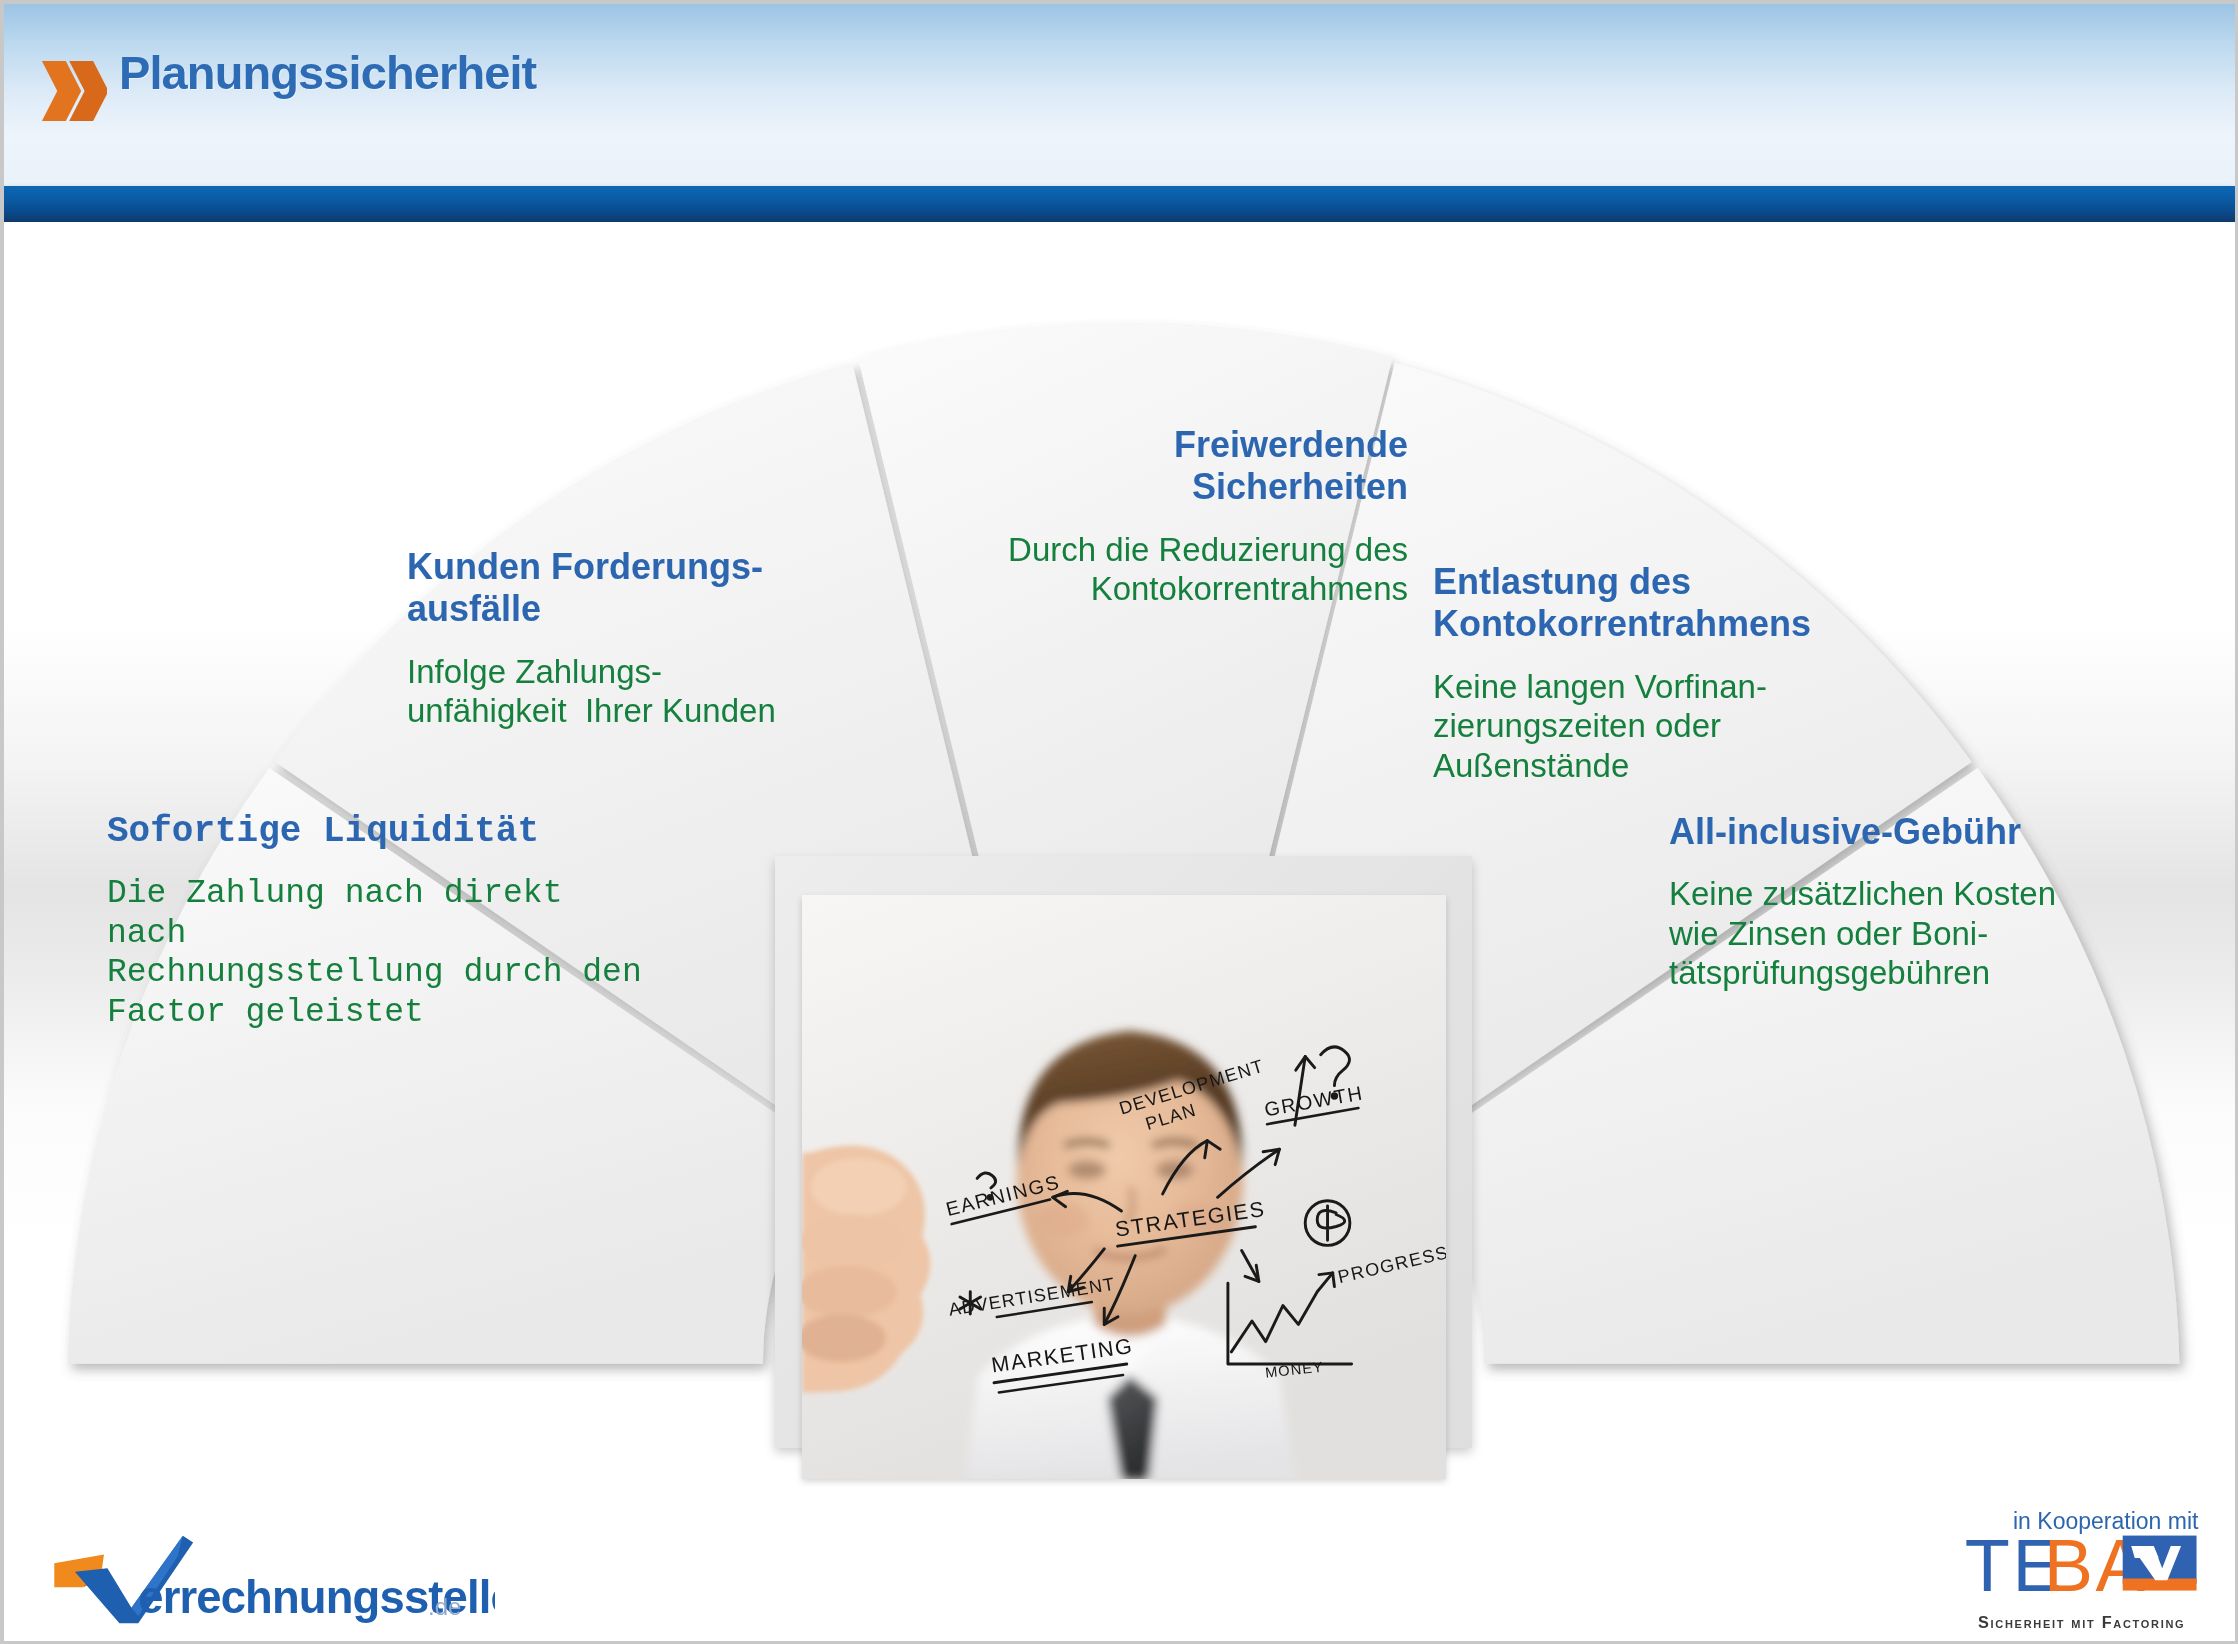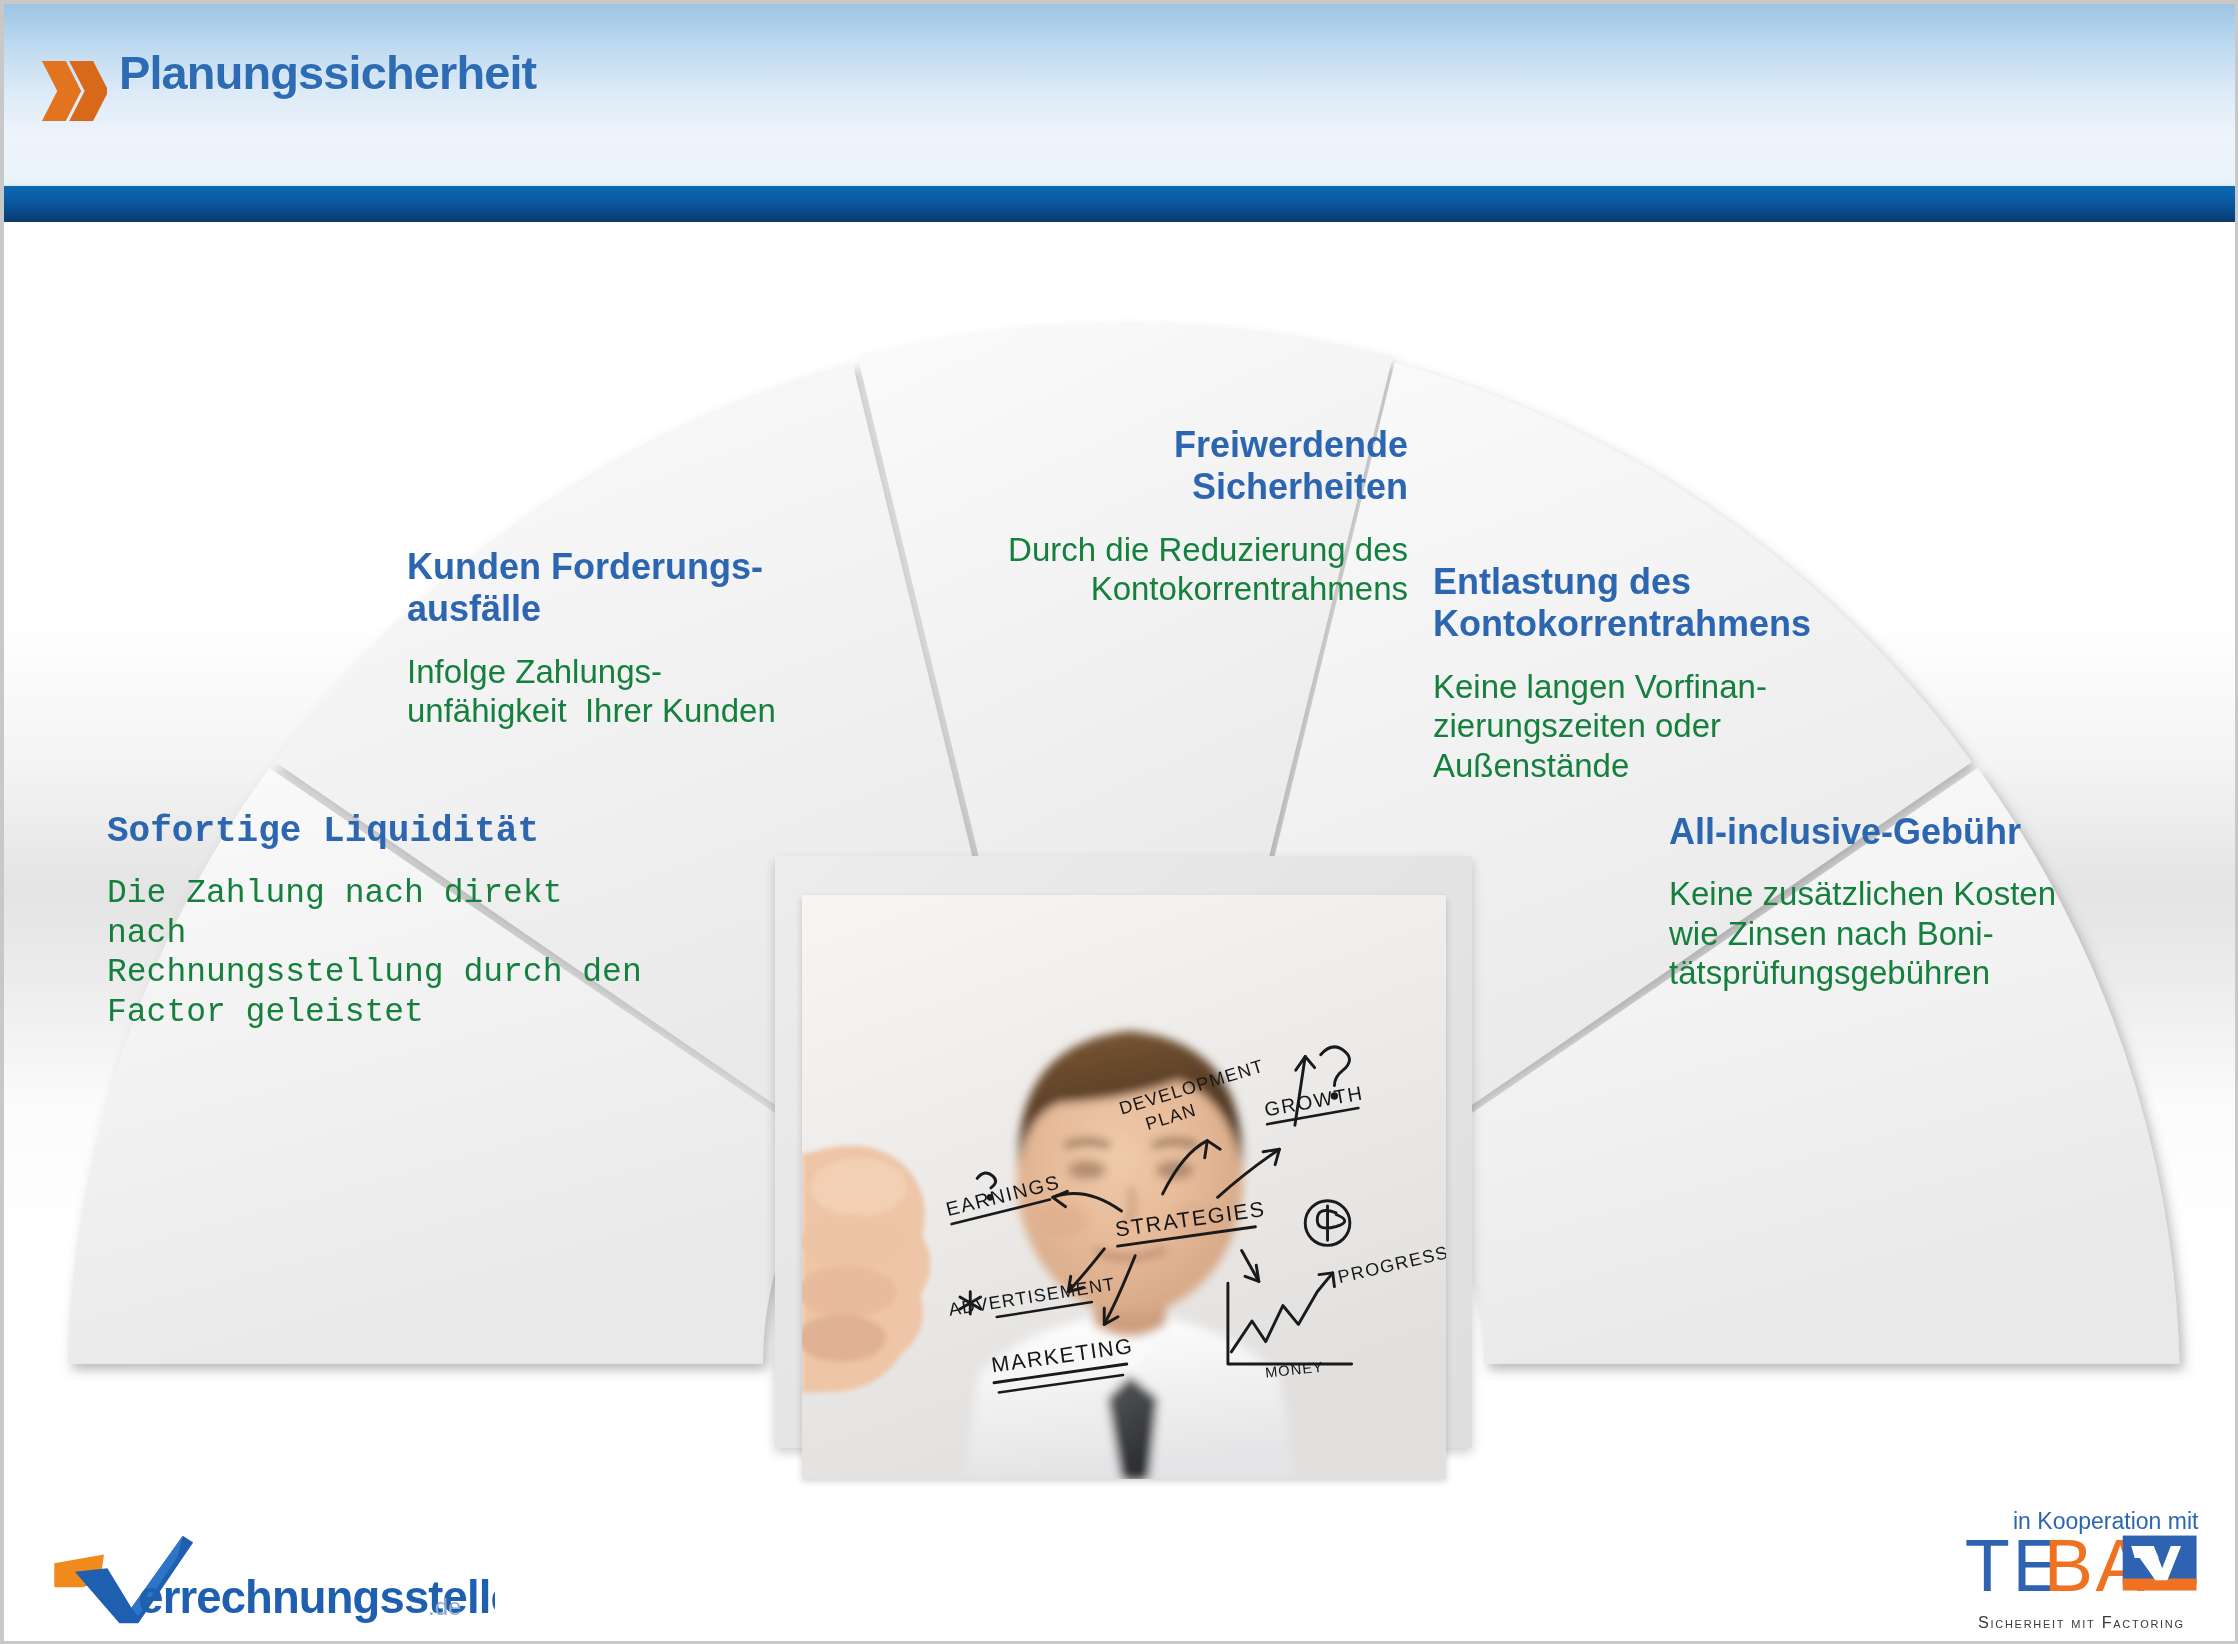--- a/index.html
+++ b/index.html
@@ -77,21 +77,21 @@
   
   #logo-left{ position:absolute; left:45px; top:1530px; width:446px; height:96px; }
   #logo-right{ position:absolute; left:1959px; top:1504px; width:249px; height:129px; }
   #koop{
     position:absolute; left:2009px; top:1504px;
     font-size:23px; color:#2c66b0; white-space:nowrap;
   }
   #teba-sub{
     position:absolute; left:1974px; top:1609px;
     font-size:16.3px; letter-spacing:1.7px; color:#3a3a3a;
-    font-variant:small-caps; white-space:nowrap;
+    font-variant:small-caps; white-space:nowrap;font-weight:bold;
   }
 </style>
 </head>
 <body>
 
 <div id="slide">
 
   <div id="header"></div>
 
   <div id="chev">
@@ -175,21 +175,21 @@
         <div>Keine langen Vorfinan-</div>
         <div>zierungszeiten oder</div>
         <div>Außenstände</div>
       </div>
     </div>
 
     <div class="petal-txt" style="left:1665px; top:589px; width:515px;">
       <div class="p-head">All-inclusive-Gebühr</div>
       <div class="p-body">
         <div>Keine zusätzlichen Kosten</div>
-        <div>wie Zinsen nach Boni-</div>
+        <div>wie Zinsen oder Boni-</div>
         <div>tätsprüfungsgebühren</div>
       </div>
     </div>
   </div>
 
   <div id="hub"></div>
 
   <div id="photo">
     <svg viewBox="0 0 750 680" preserveAspectRatio="xMidYMid slice" aria-hidden="true">
       <defs>

